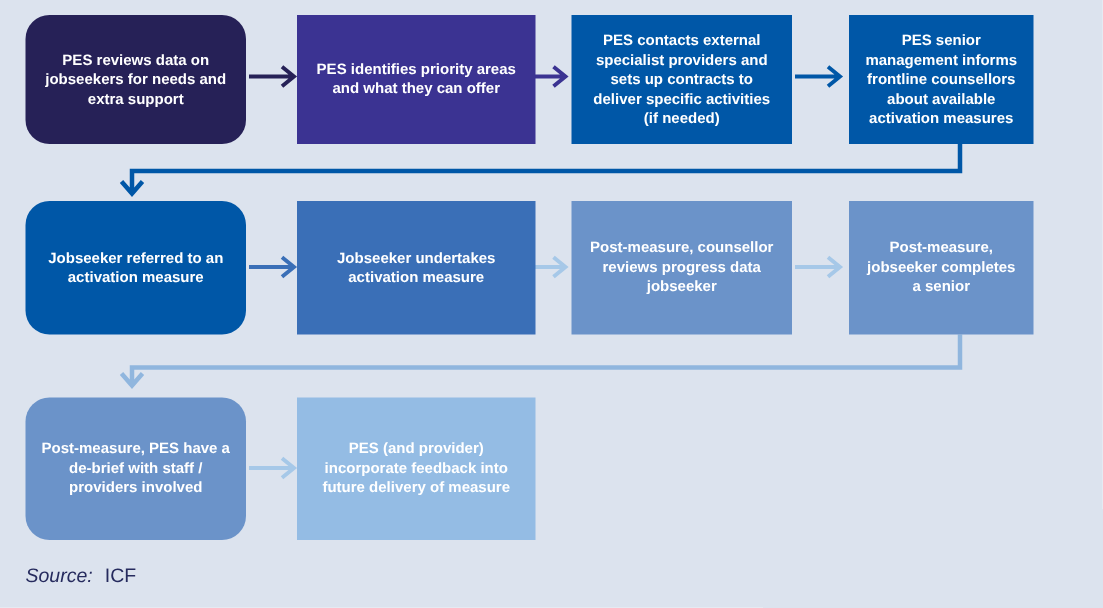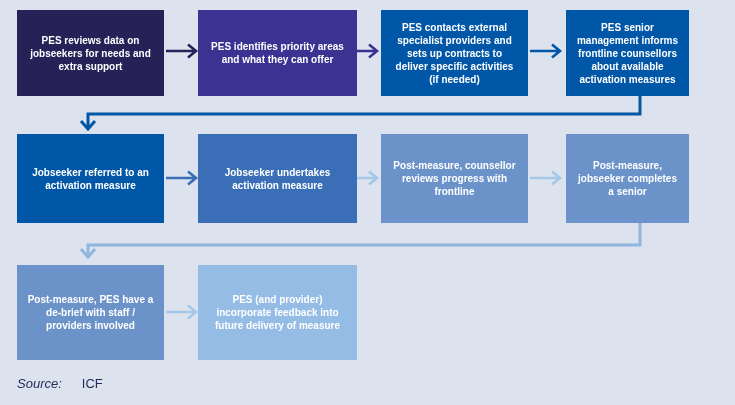--- a/index.html
+++ b/index.html
@@ -28,21 +28,21 @@
     justify-content: center;
     text-align: center;
     color: #ffffff;
     font-size: 10px;
     font-weight: bold;
     line-height: 1.3;
     padding: 4px 9px;
   }
 
   
-  .col1 { left: 17px;  width: 147px; }
+  .col1 { left: 17px;  width: 147px; border-radius: 16px; }
   .col2 { left: 198px; width: 159px; }
   .col3 { left: 381px; width: 147px; }
   .col4 { left: 566px; width: 123px; }
 
   
   .row1 { top: 10px;  height: 86px; }
   .row2 { top: 134px; height: 89px; }
   .row3 { top: 265px; height: 95px; }
 
   
@@ -54,21 +54,21 @@
   .c-light-blue  { background: #94bce4; }
 
   .source-note {
     position: absolute;
     left: 17px;
     top: 376px;
     font-size: 13px;
     color: #262b5e;
   }
   .source-note .lbl { font-style: italic; margin-top: 25px; }
-  .source-note .val { margin-left: 20px; }
+  .source-note .val { margin-left: 8px; }
 </style>
 </head>
 <body>
 
 <div class="page">
 
   <svg class="connectors" viewBox="0 0 735 405" xmlns="http://www.w3.org/2000/svg">
 
     <path d="M166 51 H195 M188 44.5 L196 51 L188 57.5" stroke="#262157" stroke-width="2.6" fill="none"></path>
     <path d="M347 51 H376 M369 44.5 L377 51 L369 57.5" stroke="#3b3392" stroke-width="2.6" fill="none"></path>
@@ -98,21 +98,21 @@
     <span>PES senior management informs frontline counsellors about available activation measures</span>
   </div>
 
   <div class="box row2 col2 c-medium-blue">
     <span>Jobseeker undertakes activation measure</span>
   </div>
   <div class="box row2 col1 c-strong-blue">
     <span>Jobseeker referred to an activation measure</span>
   </div>
   <div class="box row2 col3 c-soft-blue">
-    <span>Post-measure, counsellor reviews progress with frontline</span>
+    <span>Post-measure, counsellor reviews progress data jobseeker</span>
   </div>
   <div class="box row2 col4 c-soft-blue">
     <span>Post-measure, jobseeker completes a senior</span>
   </div>
 
   <div class="box row3 col1 c-soft-blue">
     <span>Post-measure, PES have a de-brief with staff / providers involved</span>
   </div>
   <div class="box row3 col2 c-light-blue">
     <span>PES (and provider) incorporate feedback into future delivery of measure</span>

